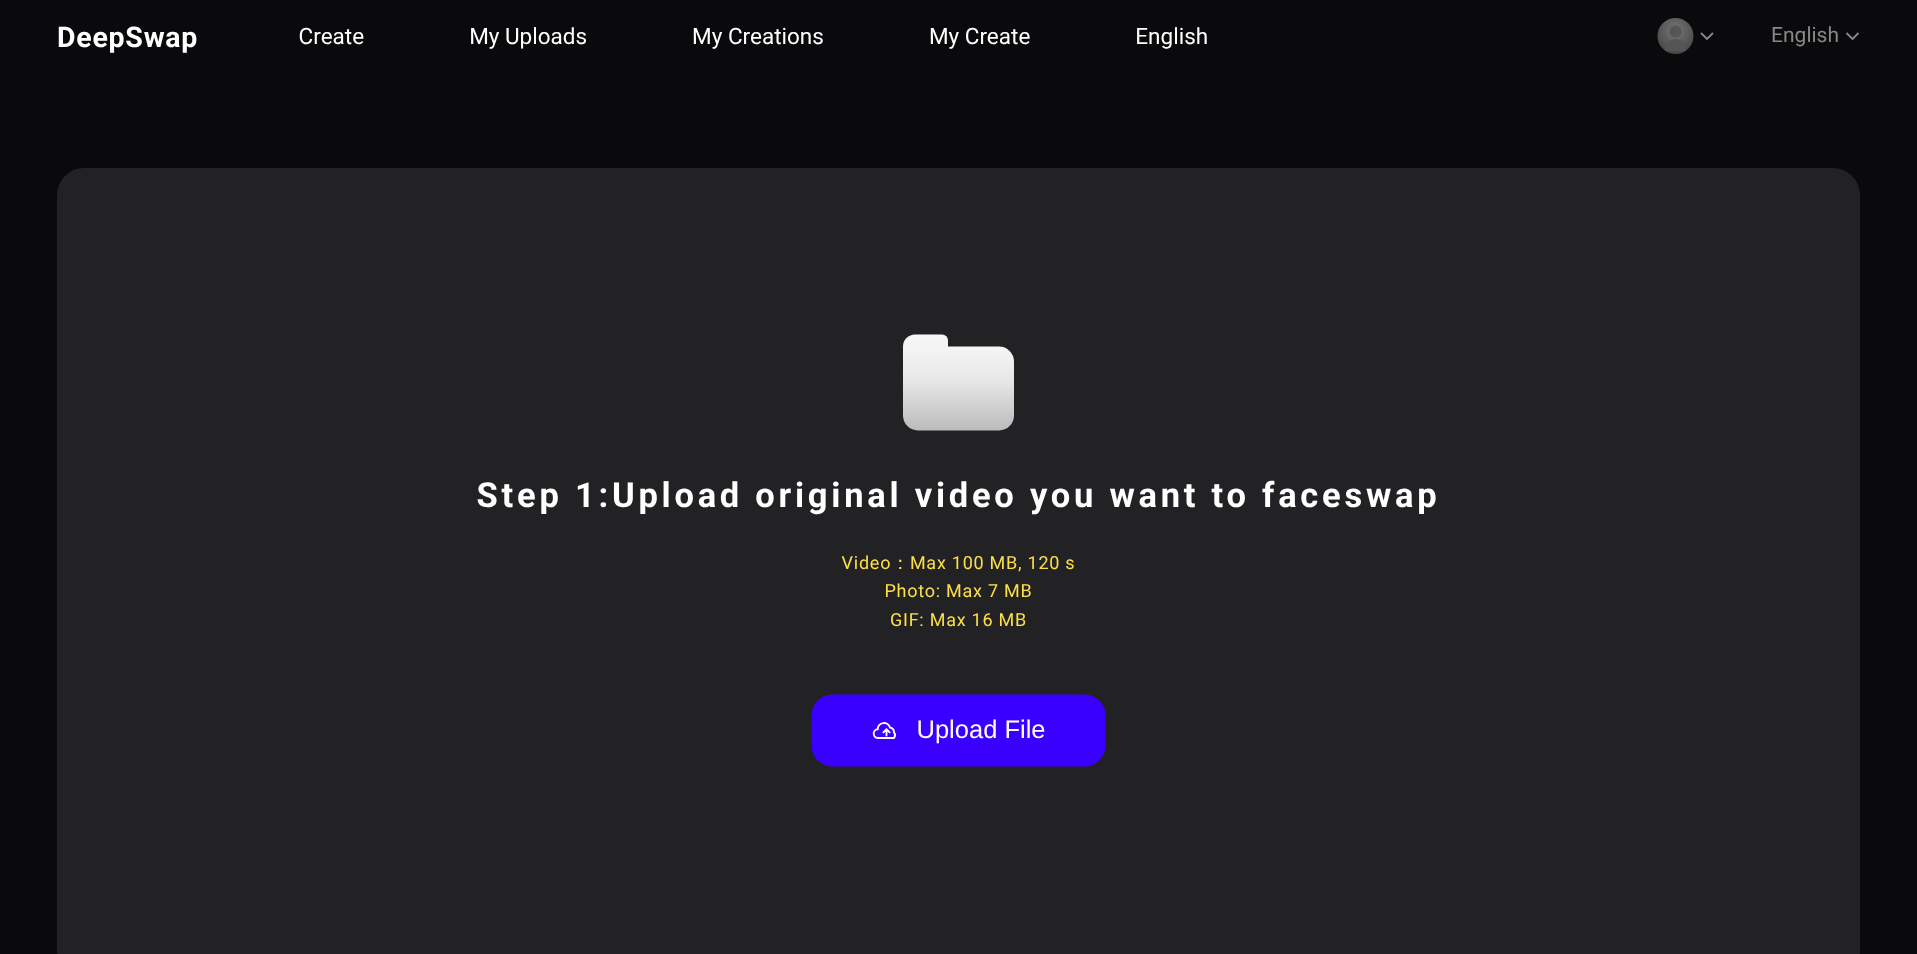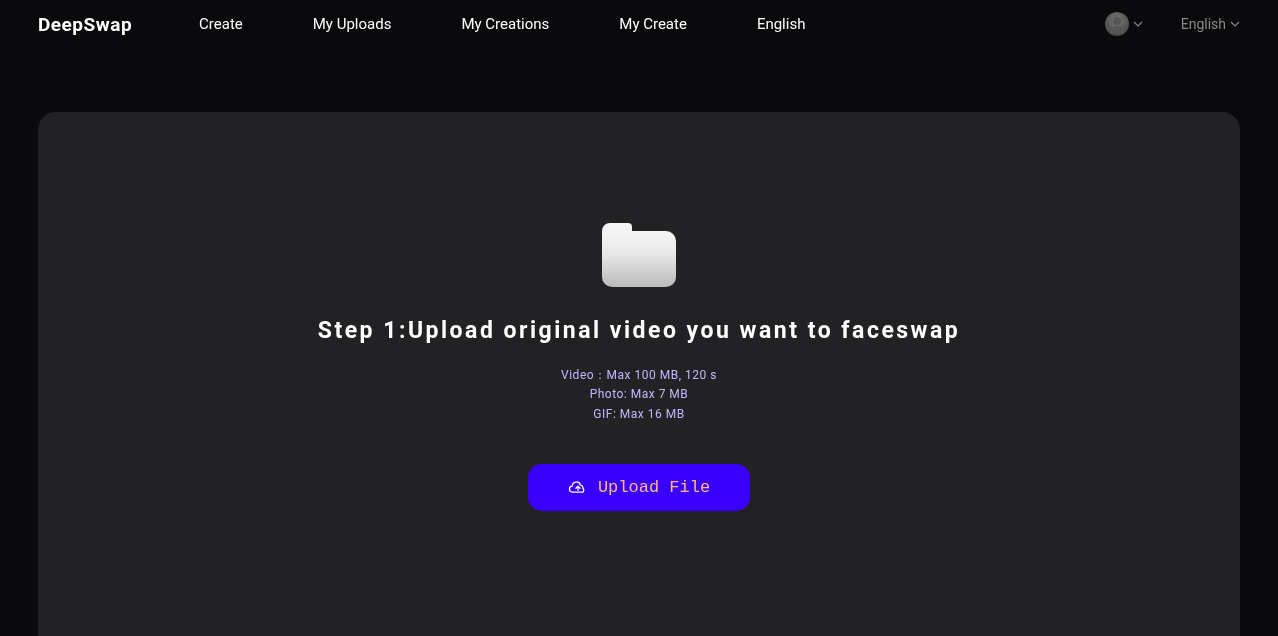--- a/index.html
+++ b/index.html
@@ -155,37 +155,36 @@
       color: #fff;
     }
     
     .limits {
       text-align: center;
       margin-bottom: 40px;
     }
     
     .limit-line {
       font-size: 12px;
-      color: #c4b5fd;
+      color: #fde047;
       line-height: 1.6;
       letter-spacing: 0.5px;
     }
     
     .upload-btn {
       background: #3a00ff;
-      color: #fdba74;
+      color: #ffffff;
       border: none;
       border-radius: 14px;
       padding: 14px 40px;
       font-size: 17px;
       display: flex;
       align-items: center;
       gap: 10px;
       cursor: pointer;
-      font-family: Liberation Mono, monospace;
     }
     
     .cloud-icon {
       width: 20px;
       height: 16px;
     }
   </style>
 </head>
 <body>
 

